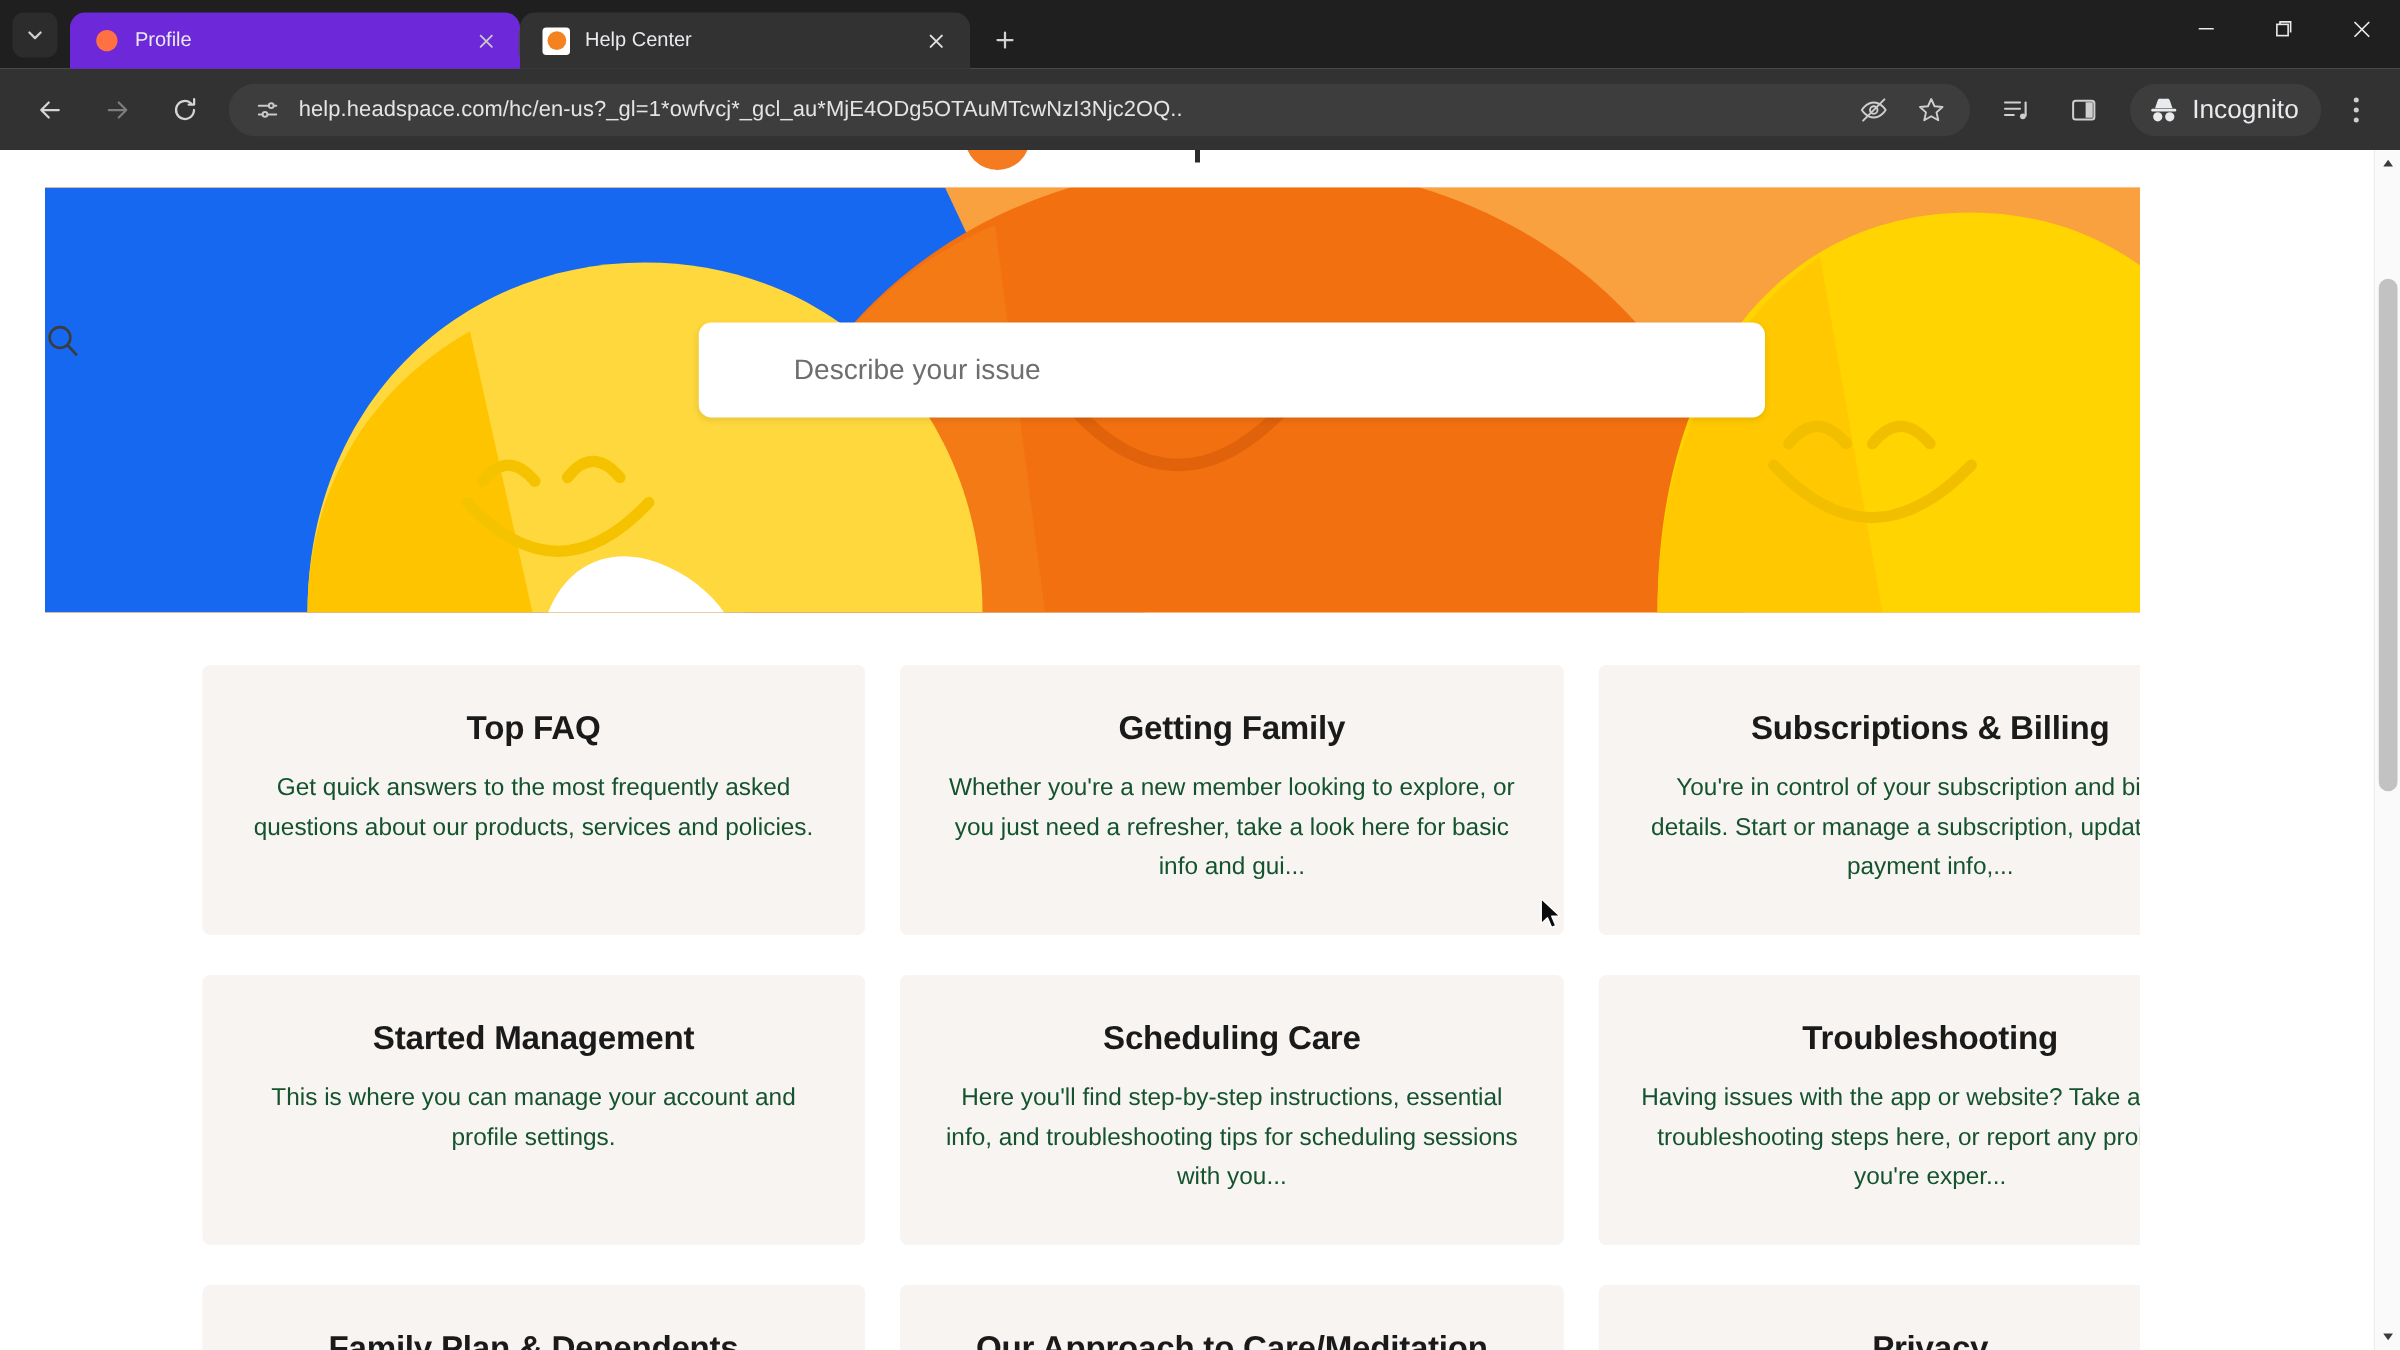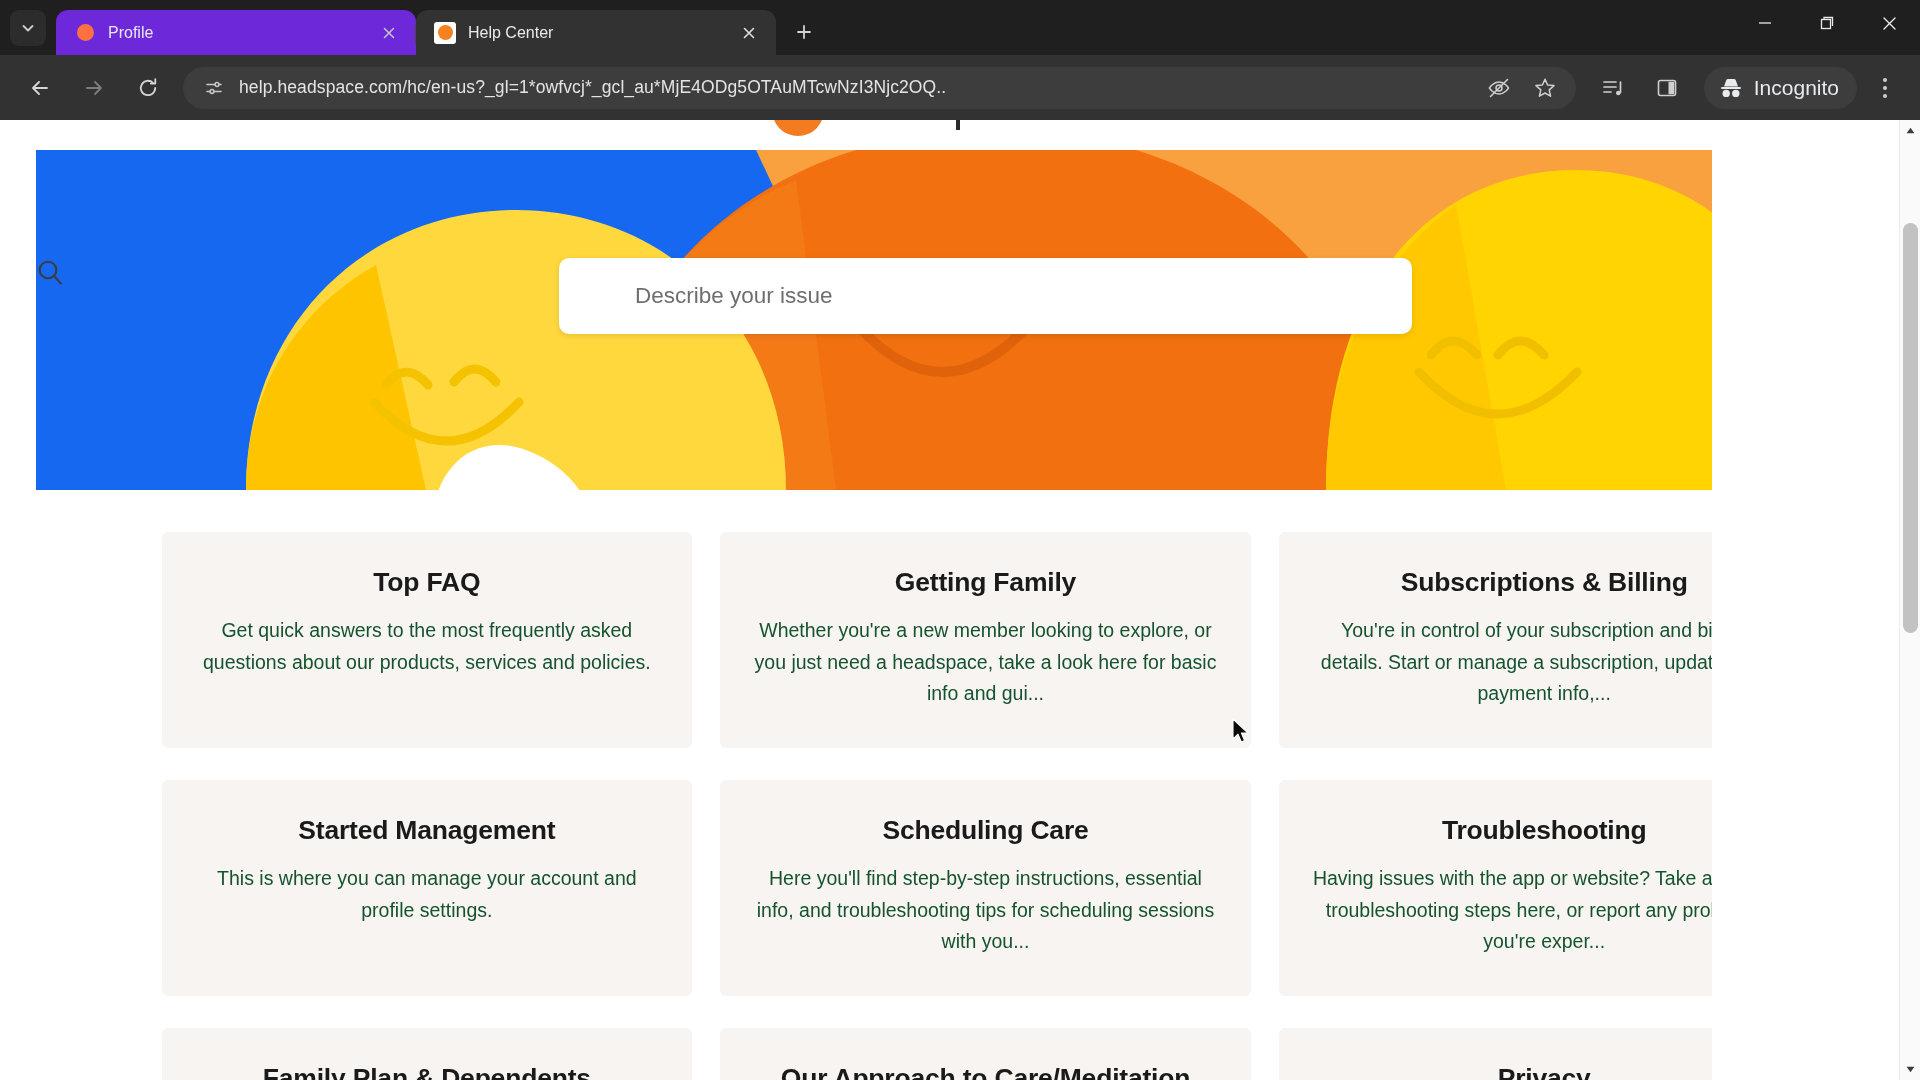--- a/index.html
+++ b/index.html
@@ -512,21 +512,21 @@
       <div class="cards">
         <div class="grid">
 
           <div class="card">
             <div class="card-title">Top FAQ</div>
             <div class="card-desc">Get quick answers to the most frequently asked questions about our products, services and policies.</div>
           </div>
 
           <div class="card">
             <div class="card-title">Getting Family</div>
-            <div class="card-desc">Whether you're a new member looking to explore, or you just need a headspace, take a look here for basic info and gui...</div>
+            <div class="card-desc">Whether you're a new member looking to explore, or you just need a refresher, take a look here for basic info and gui...</div>
           </div>
 
           <div class="card">
             <div class="card-title">Subscriptions &amp; Billing</div>
             <div class="card-desc">You're in control of your subscription and billing details. Start or manage a subscription, update your payment info,...</div>
           </div>
 
           <div class="card">
             <div class="card-title">Started Management</div>
             <div class="card-desc">This is where you can manage your account and profile settings.</div>

